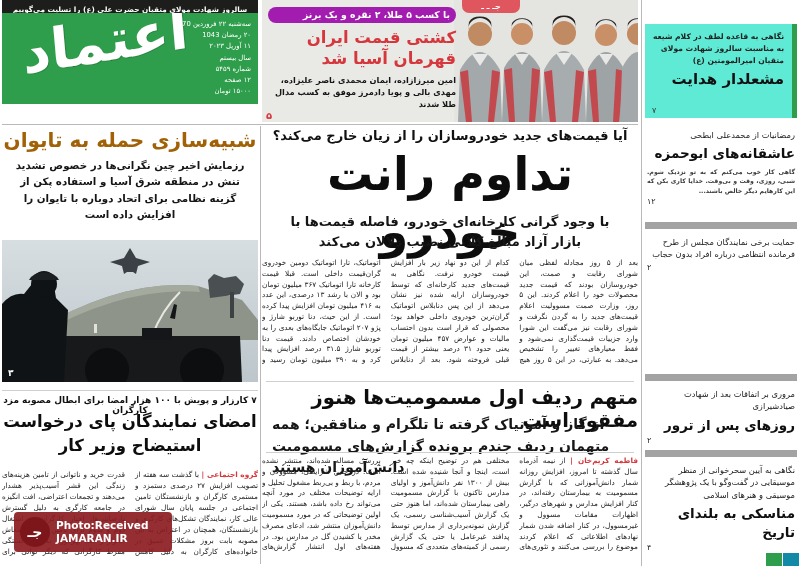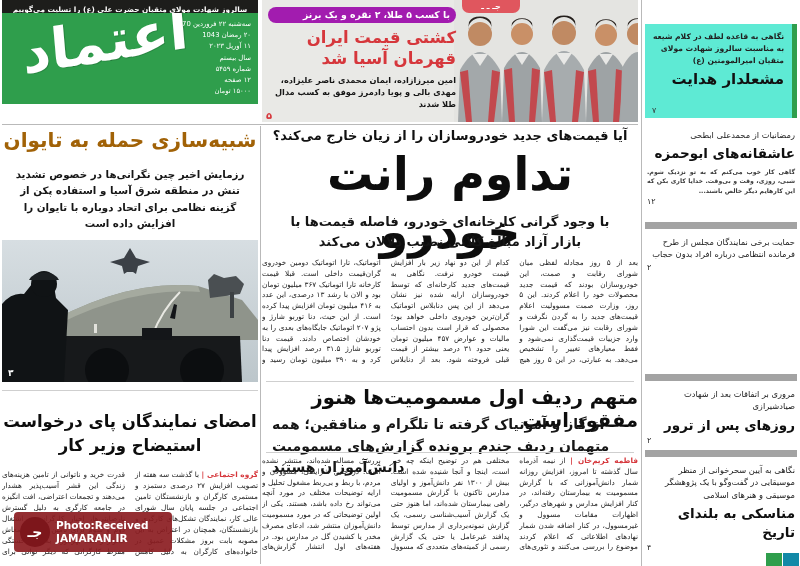--- a/index.html
+++ b/index.html
@@ -58,21 +58,21 @@
     color:#222; overflow:hidden; }
   #car-body { top:258px; height:118px; }
   .poishead { top:386px; font-size:19.5px; font-weight:bold; text-align:right; color:#0d0d0d; }
   .poissub { top:414px; font-size:14px; font-weight:bold; text-align:left; color:#161616; line-height:1.55; padding:0 10px; }
   #pois-body { top:456px; height:104px; }
   .byline { color:#d6373c; font-weight:bold; }
 
   
   .leftcol { position:absolute; left:2px; width:256px; }
   .taihead { top:128px; font-size:20px; font-weight:bold; text-align:center; color:#a16207; }
-  .taisub { top:166px; font-size:10.3px; font-weight:bold; text-align:center; color:#161616; line-height:1.6; padding:0 6px; }
+  .taisub { top:157px; font-size:10.3px; font-weight:bold; text-align:center; color:#161616; line-height:1.6; padding:0 6px; }
   #taiwan-photo { top:240px; height:142px; overflow:hidden; }
   .tai-page { position:absolute; left:8px; top:368px; color:#fff; font-size:9px; font-weight:bold; z-index:3; }
   .labkicker { top:395px; font-size:9px; font-weight:bold; text-align:center; color:#111; }
   .labhead { top:410px; font-size:16.5px; font-weight:bold; text-align:center; color:#0d0d0d; line-height:1.45; }
   .body2 { column-count:2; column-gap:10px; font-size:7.3px; line-height:1.5; text-align:justify; color:#222; overflow:hidden; }
   #lab-body { top:470px; height:94px; }
 
   
   #watermark { position:absolute; left:14px; top:512px; width:158px; height:40px;
     background:rgba(139,28,33,.92); border-radius:4px; display:flex; direction:ltr;
@@ -253,20 +253,21 @@
 
       <path d="M0 142 L0 64 Q10 52 22 54 L30 44 Q42 36 52 46 L54 58 L66 70 L62 142 Z" fill="#101315"></path>
       <circle cx="42" cy="44" r="13" fill="#101315"></circle>
       <path d="M27 40 a16 12 0 0 1 30 0 Z" fill="#1b1f22"></path>
     </svg>
   </div>
   <div class="tai-page">۳</div>
 
   <div class="hdiv thin" style="left:2px; top:390px; width:256px; height:1px;"></div>
 
+  <div class="leftcol labkicker">۷ کارزار و پویش با ۱۰۰ هزار امضا برای ابطال مصوبه مزد کارگران</div>
   <div class="leftcol labhead">امضای نمایندگان پای درخواست استیضاح وزیر کار</div>
   <div class="leftcol body2" id="lab-body">
     <span class="byline">گروه اجتماعی | </span>
     <span>با گذشت سه هفته از تصویب افزایش ۲۷ درصدی دستمزد و مستمری کارگران و بازنشستگان تامین اجتماعی در جلسه پایان سال شورای عالی کار، نمایندگان تشکل‌های کارگری و بازنشستگان، همچنان در اعتراض به این مصوبه بابت بروز مشکلات عمیق در خانواده‌های کارگران به دلیل کاهش قدرت خرید و ناتوانی از تامین هزینه‌های زندگی این قشر آسیب‌پذیر هشدار می‌دهند و تجمعات اعتراضی، افت انگیزه در جامعه کارگری به دلیل گسترش نارضایتی‌ها، اجبار کارگران به اشتغال دوم و سوم برای تامین هزینه و معاش خانوار و افت بهره‌وری به دلیل خستگی مفرط کارگرانی که دیگر توانی برای حضور قدرتمند در محیط کار ندارند، ابراز نگرانی می‌کنند. </span>
     
   </div>
 
   <div id="watermark">
     <div class="wm-logo">جـ</div>
     <div class="wm-text">

